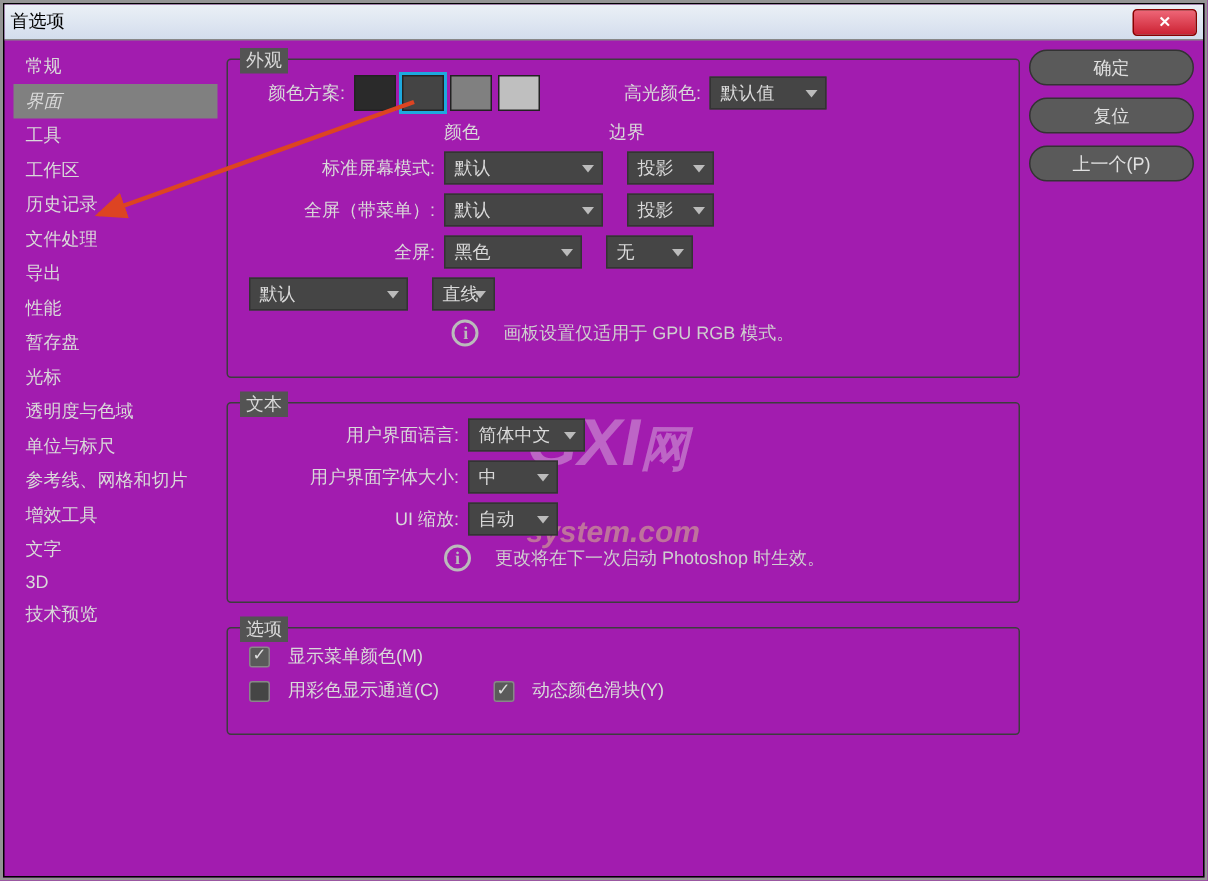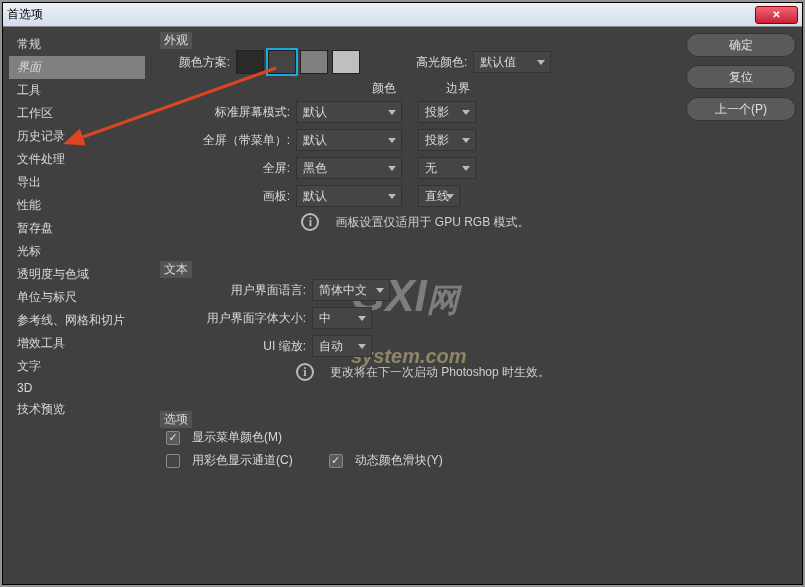--- a/index.html
+++ b/index.html
@@ -1,37 +1,37 @@
 <!DOCTYPE html>
 <html><head>
 <meta charset="utf-8">
 <style>
 * { box-sizing: border-box; margin: 0; padding: 0; }
 body { font-family: "Microsoft YaHei", sans-serif; font-size: 12px; background: #949494; width: 805px; height: 587px; overflow: hidden; }
-.dialog { width: 801px; height: 583px; margin: 2px; background: #404040; border: 1px solid #000; display: flex; flex-direction: column; }
+.dialog { width: 801px; height: 583px; margin: 2px; background: #a21caf; border: 1px solid #000; display: flex; flex-direction: column; }
 .titlebar { height: 24px; background: linear-gradient(#ebf0f6, #d3dded); display: flex; align-items: center; padding: 0 4px; border-bottom: 1px solid #888; }
 .titlebar-title { color: #000; font-size: 12px; flex: 1; }
 .close-btn { width: 43px; height: 18px; background: linear-gradient(#e67, #c23); border: 1px solid #800; border-radius: 3px; display: flex; align-items: center; justify-content: center; color: #fff; font-weight: bold; font-size: 10px; }
 .content { flex: 1; display: flex; padding: 6px; gap: 6px; }
 .sidebar { width: 136px; display: flex; flex-direction: column; }
 .sidebar-item { padding: 3px 8px; color: #d9d9d9; cursor: default; }
 .sidebar-item.selected { background: #808080; font-style: italic; }
 .main { flex: 1; display: flex; flex-direction: column; gap: 10px; position: relative; }
 .right-buttons { width: 110px; display: flex; flex-direction: column; gap: 8px; }
 .rbtn { height: 24px; background: #5a5a5a; border: 1px solid #333; border-radius: 12px; color: #e0e0e0; display: flex; align-items: center; justify-content: center; cursor: default; }
 .group { border: 1px solid #3d3d3d; border-radius: 3px; padding: 10px 14px 14px; position: relative; margin-top: 6px; }
 .group-title { position: absolute; top: -8px; left: 8px; background: #535353; padding: 0 4px; color: #d9d9d9; }
 .row { display: flex; align-items: center; gap: 6px; margin-bottom: 6px; }
 .label { color: #d9d9d9; text-align: right; }
 .swatch { width: 28px; height: 24px; border: 1px solid #222; }
 .swatch.sel { outline: 2px solid #1ea9de; }
 .select { background: #454545; border: 1px solid #333; color: #d9d9d9; padding: 2px 8px 2px 6px; position: relative; display: inline-flex; align-items: center; height: 22px; }
 .select::after { content: ""; position: absolute; right: 5px; top: 8px; border-left: 4px solid transparent; border-right: 4px solid transparent; border-top: 5px solid #bbb; }
 .colheads { display: flex; gap: 10px; margin-bottom: 4px; }
-.colhead { color: #d9d9d9; text-align: right; }
+.colhead { color: #d9d9d9; text-align: left; }
 .info-icon { width: 18px; height: 18px; border: 2px solid #bbb; border-radius: 50%; display: inline-flex; align-items: center; justify-content: center; color: #bbb; font-weight: bold; font-family: serif; font-size: 12px; }
 .note { color: #cfcfcf; margin-left: 10px; }
 .checkbox { width: 14px; height: 14px; border: 1px solid #888; border-radius: 2px; display: inline-flex; align-items: center; justify-content: center; background: #454545; }
 .checkbox.checked { background: #5a5a5a; }
 .checkbox.checked::after { content: "✓"; color: #e0e0e0; font-size: 11px; line-height: 1; }
 .cblabel { color: #d9d9d9; margin-left: 6px; }
 .arrow { position: absolute; top: 30px; left: -100px; width: 230px; height: 90px; pointer-events: none; z-index: 10; }
 .watermark { position: absolute; top: 238px; left: 200px; font-size: 44px; font-weight: bold; color: rgba(240,240,240,0.35); font-style: italic; font-family: Arial; pointer-events: none; }
 .watermark small { font-size: 20px; color: rgba(220,200,140,0.5); }
 </style>
@@ -106,29 +106,28 @@
               <span class="label" style="width:124px">全屏（带菜单）:</span>
               <div class="select" style="width:106px">
                 <span>默认</span>
               </div>
               <div class="select" style="width:58px;margin-left:10px">
                 <span>投影</span>
               </div>
             </div>
             <div class="row">
               <span class="label" style="width:124px">全屏:</span>
-              <div class="select" style="width:106px">
+              <div class="select" style="width:92px">
                 <span>黑色</span>
               </div>
               <div class="select" style="width:58px;margin-left:10px">
                 <span>无</span>
               </div>
             </div>
             <div class="row">
-              <span class="label" style="width:124px">画板:</span>
               <div class="select" style="width:106px">
                 <span>默认</span>
               </div>
               <div class="select" style="width:42px;margin-left:10px">
                 <span>直线</span>
               </div>
             </div>
           </div>
         <div class="row" style="justify-content:center;margin-top:4px">
           <span class="info-icon">i</span>

